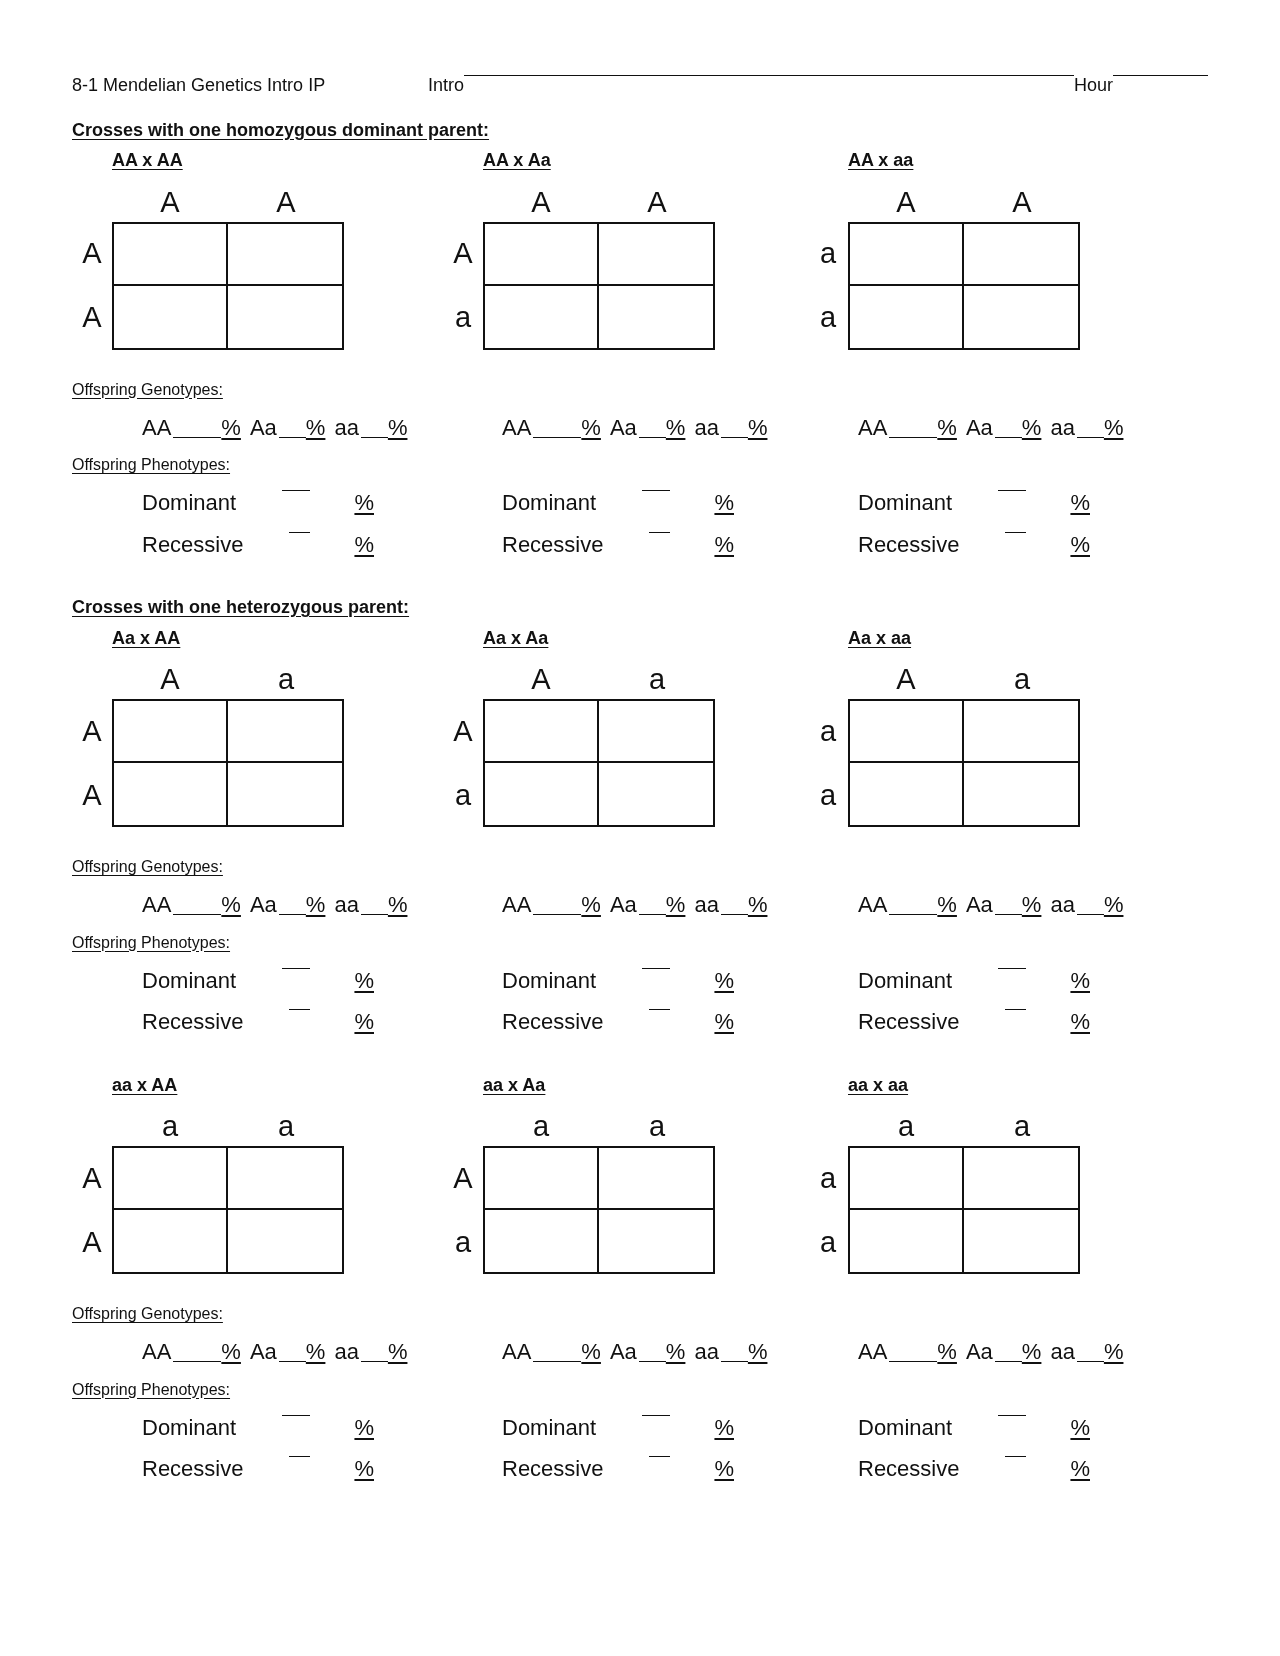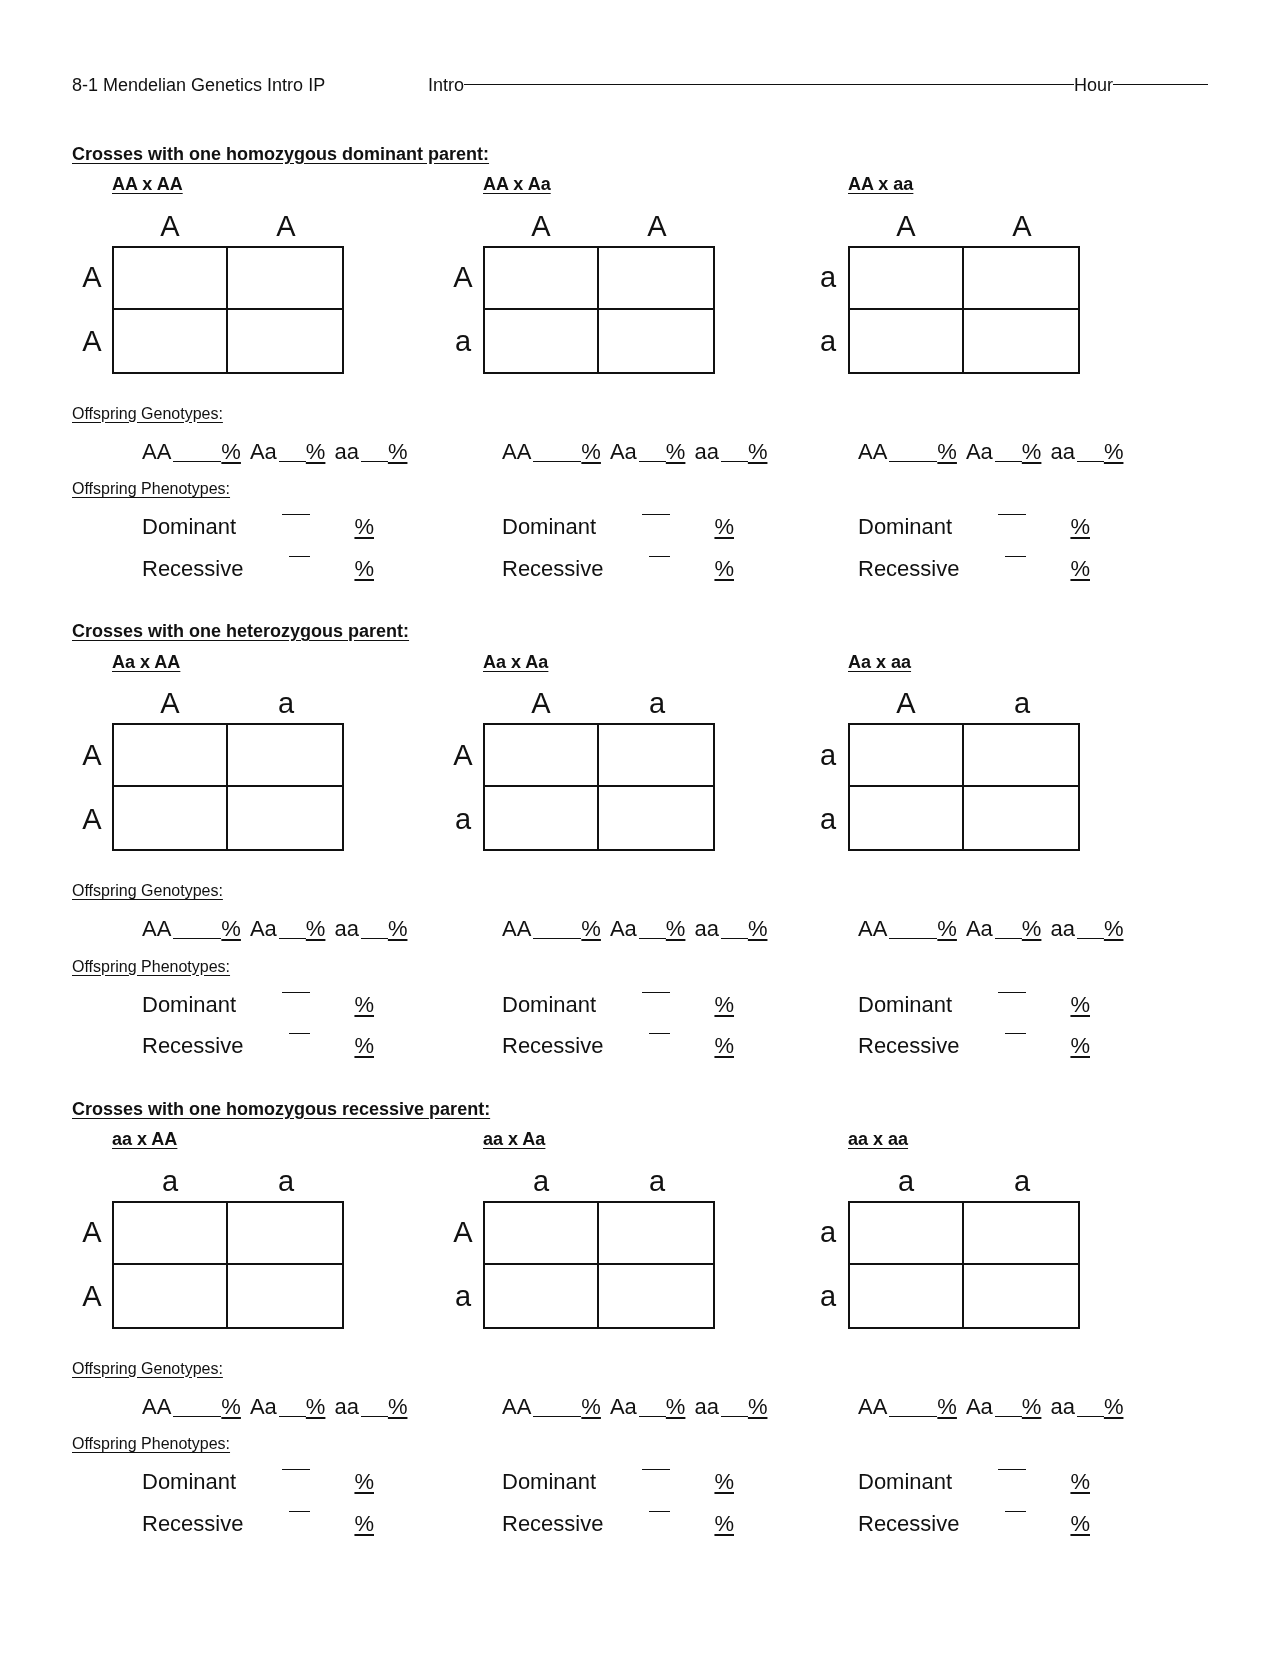--- a/index.html
+++ b/index.html
@@ -3,30 +3,30 @@
 <meta charset="utf-8">
 <style>
   * { margin:0; padding:0; box-sizing:border-box; }
   html,body { background:#e9e9e9; }
   body { font-family:"Liberation Sans", sans-serif; color:#111; }
   .page {
     width:1280px; min-height:1656px; margin:0 auto; background:#ffffff;
     padding:74px 72px 40px 72px; position:relative;
   }
   
-  .header-row { display:flex; align-items:center; font-size:18px; line-height:1.25; }
+  .header-row { display:flex; align-items:flex-start; font-size:18px; line-height:1.25; }
   .doc-title { width:356px; }
   .h-label { white-space:nowrap; }
   .blank-line { border-bottom:1.5px solid #111; height:2px; margin-bottom:3px; }
   .name-blank { flex:1; }
   .hour-blank { width:95px; }
   .instructions { margin-top:18px; font-size:18px; line-height:1.25; }
 
   
-  .section { margin-top:46px; }
+  .section { margin-top:22px; }
   .section + .section { margin-top:38px; }
   .section-heading { font-size:18px; font-weight:bold; text-decoration:underline; text-underline-offset:3px; line-height:1.25; }
 
   .crosses-row { display:grid; grid-template-columns:360px 356px 1fr; margin-top:8px; }
   .crosses-row .cross:nth-child(2){ margin-left:11px; }
   .crosses-row .cross:nth-child(3){ margin-left:20px; }
 
   .cross-title { margin-left:40px; width:232px; font-size:18px; font-weight:bold; text-decoration:underline; text-underline-offset:3px; line-height:1.25; }
 
   .punnett { margin-top:4px; display:grid; grid-template-columns:40px 232px; grid-template-rows:46px 128px; }
@@ -277,21 +277,20 @@
             <span class="pct">%</span>
           </div>
           <div class="pheno-line">
             <span class="p-label">Recessive</span>
             <span class="blank pheno-blank"></span>
             <span class="pct">%</span>
           </div>
         </div>
       </section>
       <section class="section">
-        <h2 class="section-heading">Crosses with one homozygous recessive parent:</h2>
         <div class="crosses-row">
           <div class="cross">
             <div class="cross-title">aa x AA</div>
             <div class="punnett">
               <div class="corner"></div>
               <div class="top-letters">
                 <span>a</span>
                 <span>a</span>
               </div>
               <div class="left-letters">

